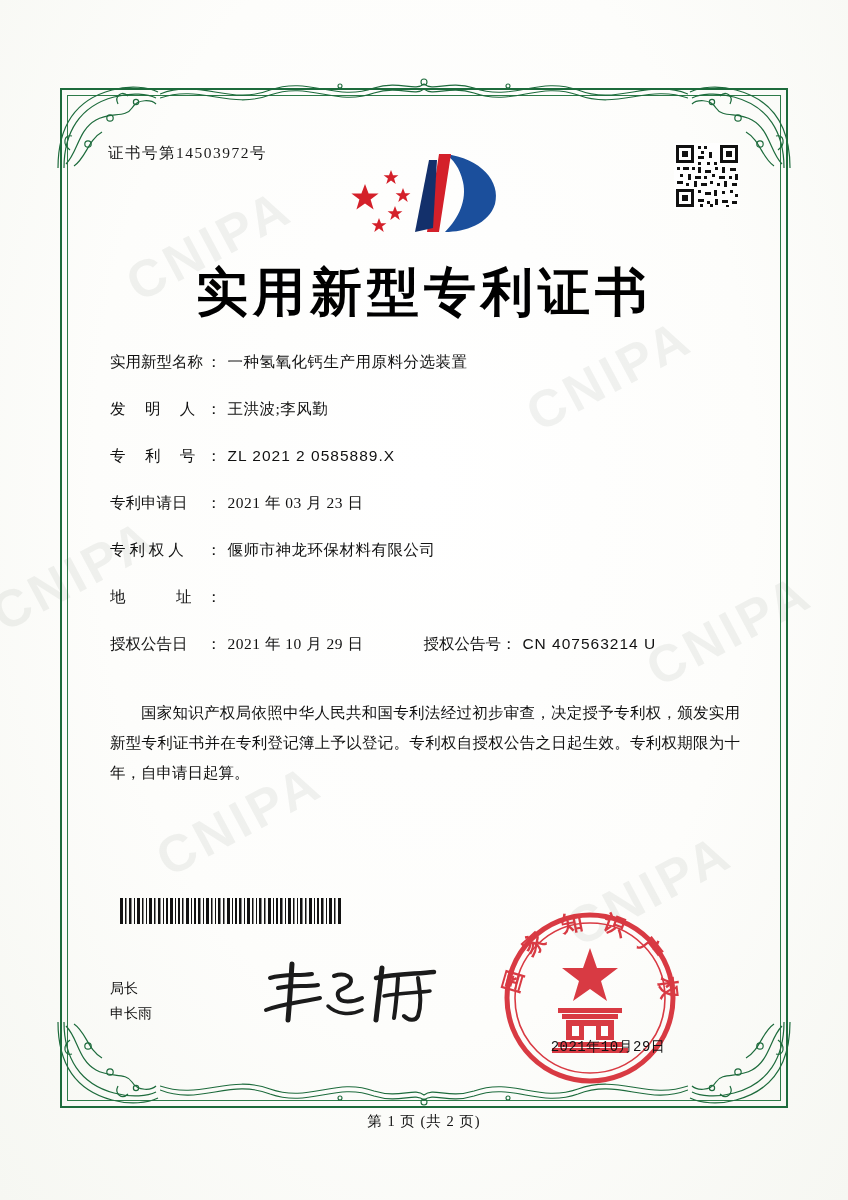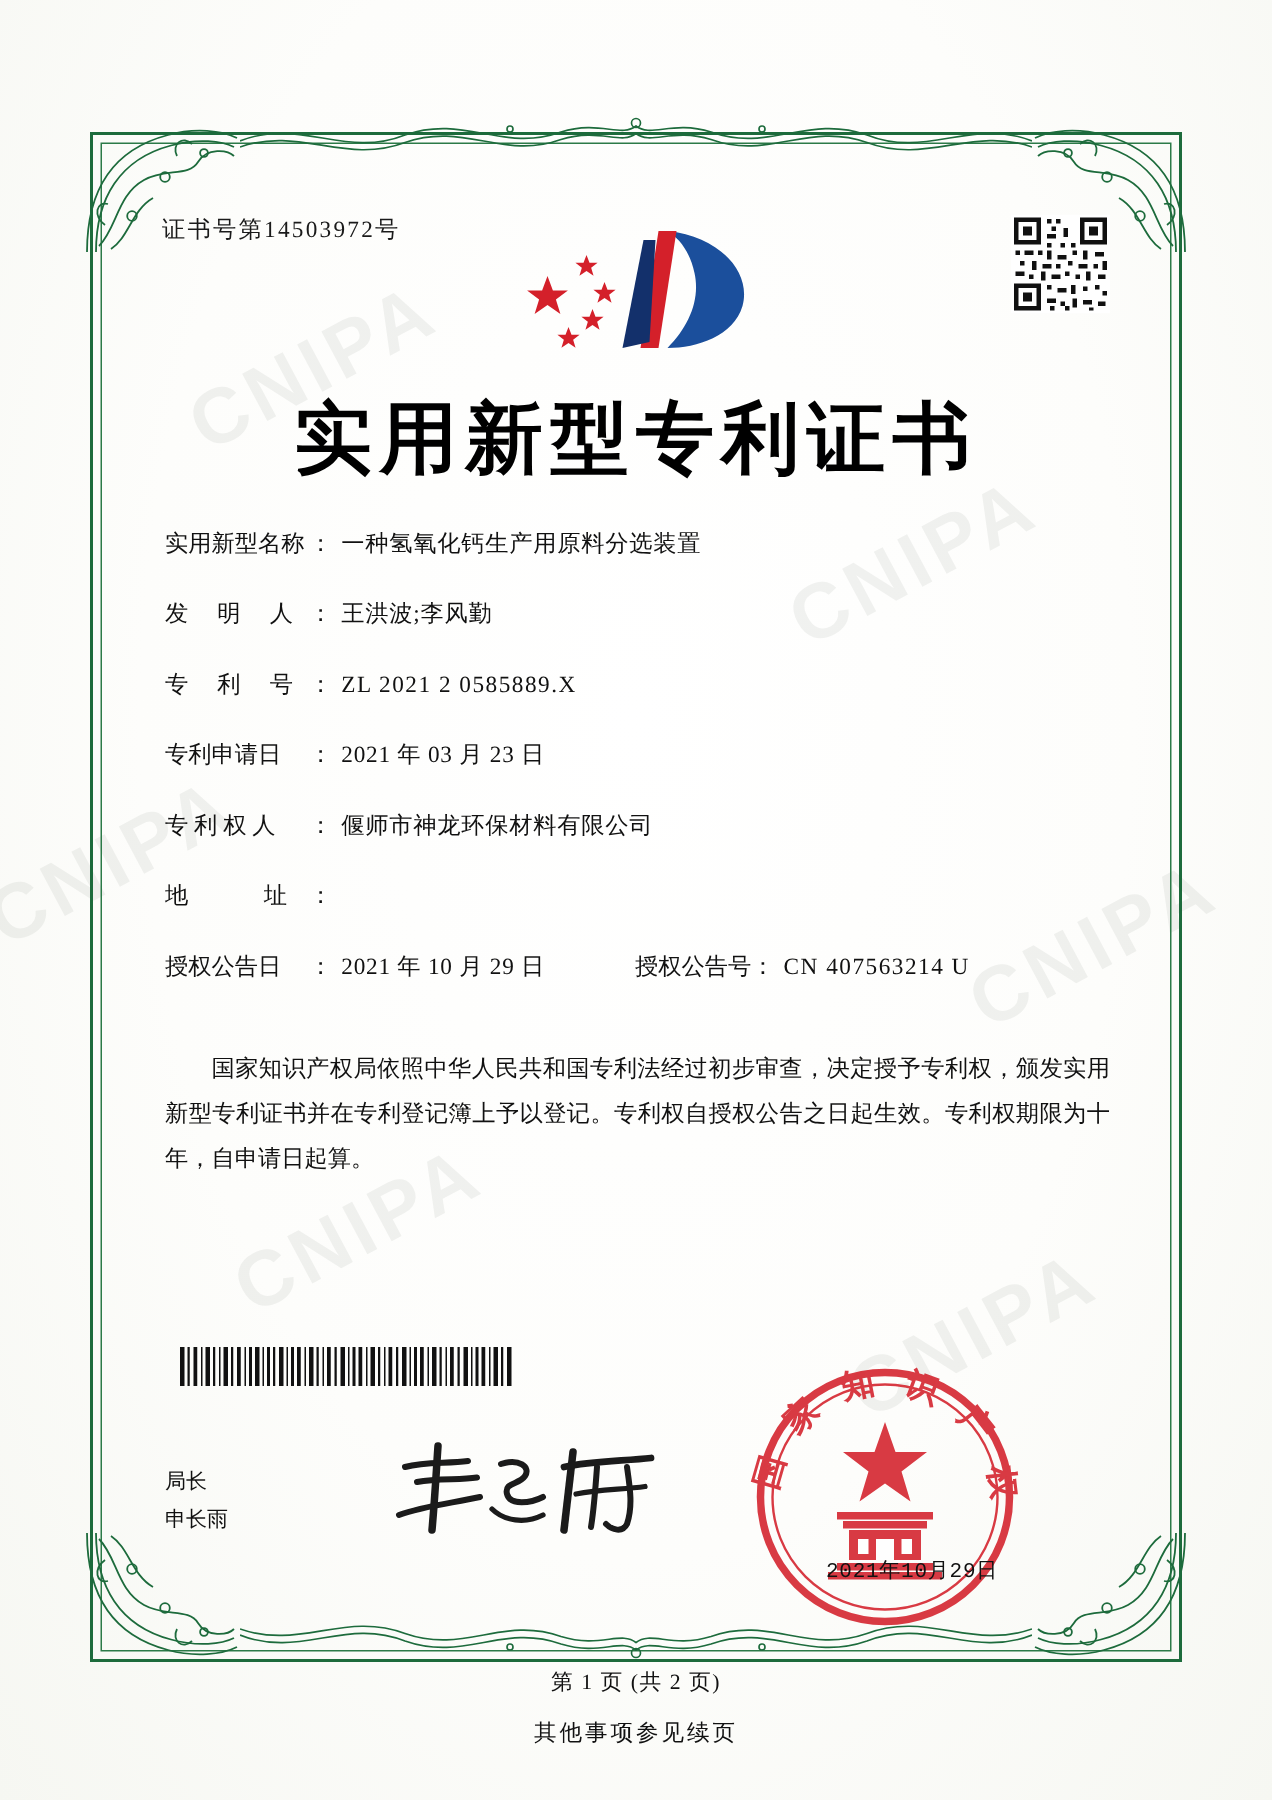--- a/index.html
+++ b/index.html
@@ -143,21 +143,21 @@
     color: #111;
   }
   .field-label {
     width: 96px;
     flex: 0 0 96px;
     letter-spacing: 0px;
     white-space: nowrap;
   }
   .field-colon { margin-right: 6px; }
   .field-value { letter-spacing: 0.5px; }
-  .field-value.mono { font-family: Liberation Serif, serif; letter-spacing: 1px; }
+  .field-value.mono { font-family: Liberation Sans, sans-serif; letter-spacing: 1px; }
 
   .grant-row {
     display: flex;
     align-items: baseline;
     font-size: 15.5px;
     margin-bottom: 8px;
   }
   .grant-row .gap { width: 60px; }
 
   
@@ -580,15 +580,14 @@
         </defs>
         <text font-family="Liberation Serif, serif" font-size="22" font-weight="bold" fill="#d4202a" letter-spacing="6">
           <textPath href="#sealArcTop" startOffset="11%">国 家 知 识 产 权 局</textPath>
         </text>
       </g>
     </svg>
   </div>
   <div class="seal-date">2021年10月29日</div>
 
   <div class="page-no">第 1 页 (共 2 页)</div>
-  <div class="footer-note">其他事项参见续页</div>
 
 </div>
 
 </body></html>

